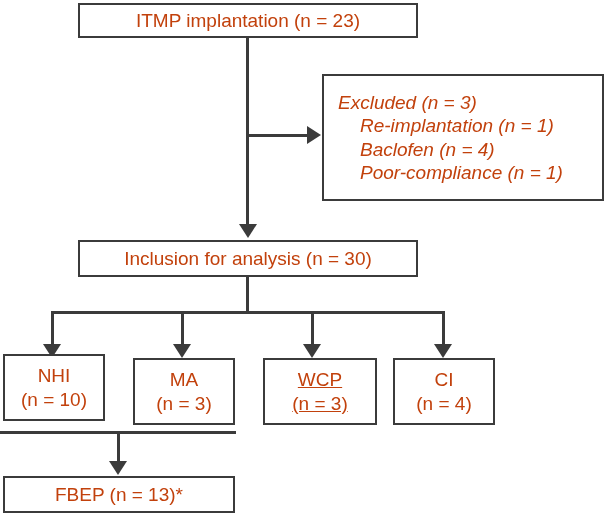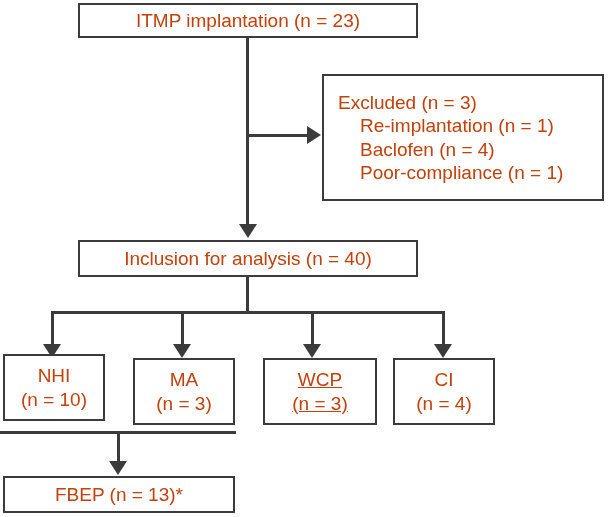--- a/index.html
+++ b/index.html
@@ -26,20 +26,21 @@
     justify-content: center;
     text-align: center;
     line-height: 1.22;
     font-size: 19px;
     z-index: 3;
   }
   .node.left-align {
     justify-content: flex-start;
     text-align: left;
     padding-left: 14px;
+    font-style: italic;
   }
   .node .inner {
     width: 100%;
   }
   .node .line {
     display: block;
     white-space: nowrap;
   }
   .node .line.indent {
     padding-left: 22px;
@@ -122,21 +123,21 @@
   <div class="node left-align" id="box-excluded">
     <span class="inner">
       <span class="line">Excluded (n = 3)</span>
       <span class="line indent">Re-implantation (n = 1)</span>
       <span class="line indent">Baclofen (n = 4)</span>
       <span class="line indent">Poor-compliance (n = 1)</span>
     </span>
   </div>
 
   <div class="node" id="box-inclusion">
-    <span class="inner">Inclusion for analysis (n = 40)</span>
+    <span class="inner">Inclusion for analysis (n = 30)</span>
   </div>
 
   <div class="node" id="box-nhi">
     <span class="inner">
       <span class="line">NHI</span>
       <span class="line">(n = 10)</span>
     </span>
   </div>
 
   <div class="node" id="box-ma">

